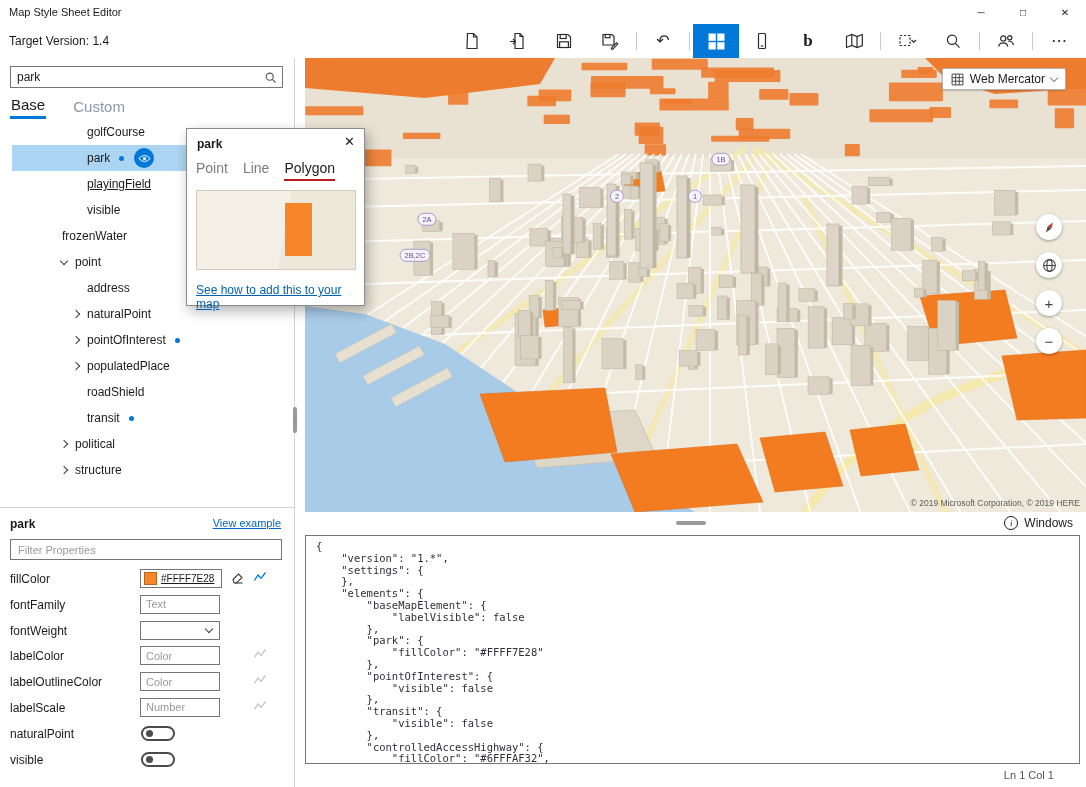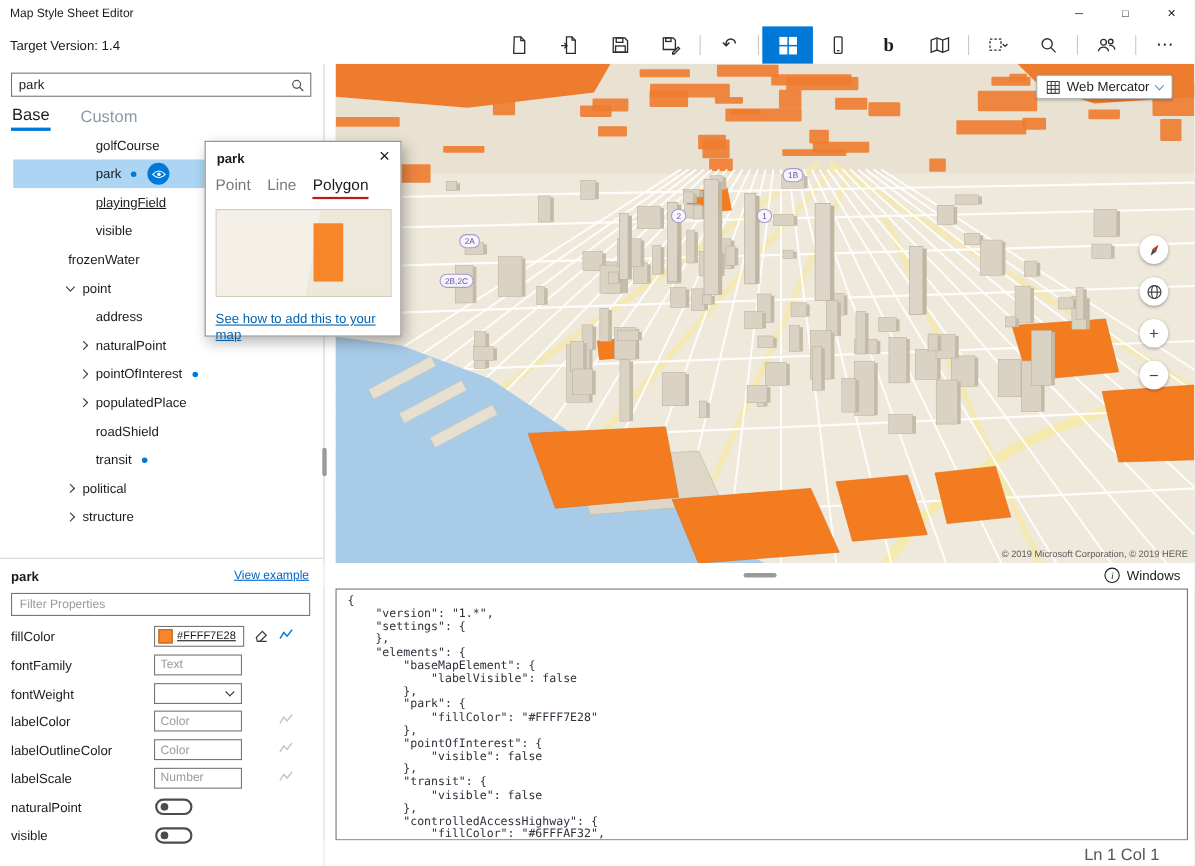--- a/index.html
+++ b/index.html
@@ -73,21 +73,21 @@
   .copyright{position:absolute;right:6px;bottom:4px;font-size:8.5px;color:#5c5c5c;}
 
   
   .mid-strip{position:absolute;left:295px;top:512px;right:0;height:23px;background:#fff;}
   .strip-handle{position:absolute;left:50%;top:9px;width:30px;height:4px;background:#9a9a9a;border-radius:2px;transform:translateX(-50%);}
   .windows-label{position:absolute;right:13px;top:4px;display:flex;gap:6px;align-items:center;font-size:12px;}
   .info-icon{width:14px;height:14px;border:1px solid #1b1b1b;border-radius:50%;font-size:9px;display:flex;align-items:center;justify-content:center;font-family:"Liberation Serif",serif;font-style:italic;}
   .code-panel{position:absolute;left:305px;top:535px;width:775px;height:229px;border:1px solid #767676;background:#fff;overflow:hidden;}
   .code-panel pre{margin:5px 10px;font-family:"DejaVu Sans Mono","Liberation Mono",monospace;font-size:10.5px;line-height:11.8px;color:#2f2f3a;}
   .statusbar{position:absolute;left:295px;top:764px;right:0;bottom:0;background:#fff;}
-  .status-text{position:absolute;right:32px;top:5px;font-size:15px;color:#555;}
+  .status-text{position:absolute;right:32px;top:5px;font-size:11px;color:#555;}
 
   
   .v-handle{position:absolute;left:293px;top:407px;width:4px;height:26px;background:#9a9a9a;border-radius:2px;z-index:6;}
 
   
   .popup{position:absolute;left:186px;top:128px;width:179px;height:178px;background:#fff;border:1px solid #8a8a8a;box-shadow:3px 5px 12px rgba(0,0,0,.3);z-index:30;}
   .popup-title{position:absolute;left:10px;top:8px;font-size:12px;font-weight:700;}
   .popup-close{position:absolute;right:9px;top:5px;font-size:13px;color:#1b1b1b;cursor:pointer;}
   .popup-tabs{position:absolute;left:9px;top:31px;display:flex;gap:15px;font-size:14px;}
   .ptab{color:#7a7a7a;padding-bottom:3px;}

